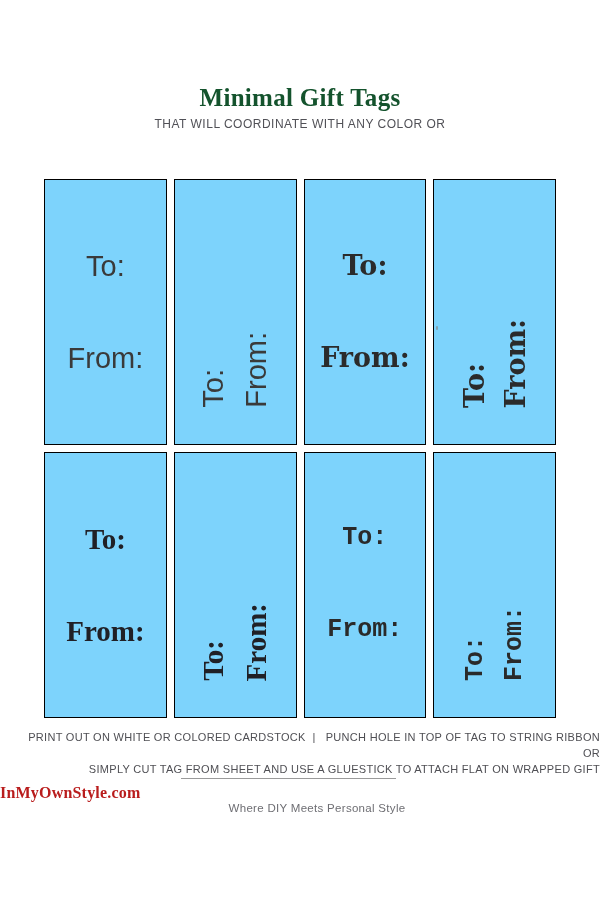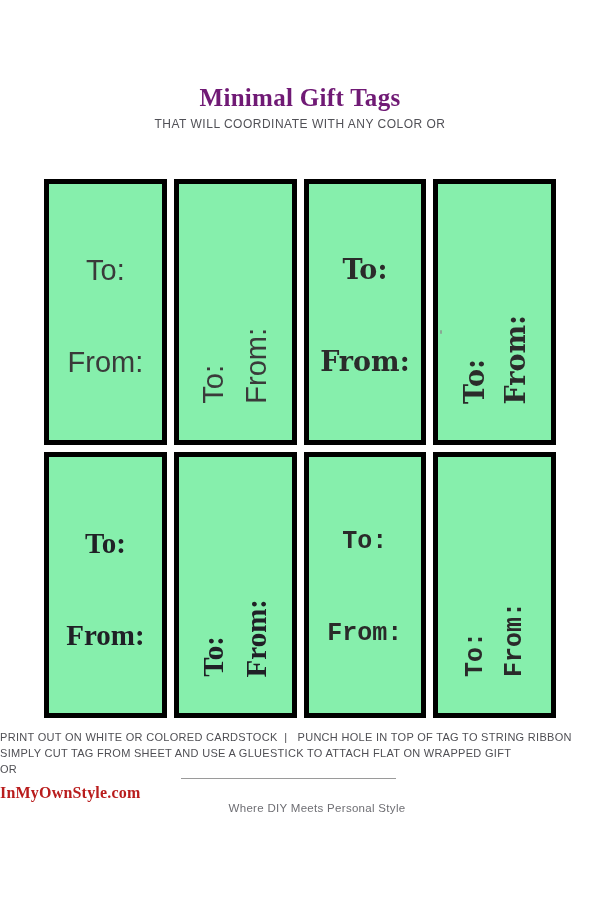--- a/index.html
+++ b/index.html
@@ -5,35 +5,35 @@
   html,body{margin:0;padding:0;}
   body{
     width:600px;height:900px;background:#ffffff;position:relative;
     font-family:"Liberation Sans",sans-serif;overflow:hidden;
   }
 
   
   .header{position:absolute;top:84px;left:0;right:0;text-align:center;}
   .title{
     font-family:"Liberation Serif",serif;font-weight:700;font-size:25px;
-    color:#701a75;letter-spacing:.3px;line-height:28px;margin:0;
+    color:#14532d;letter-spacing:.3px;line-height:28px;margin:0;
   }
   .subtitle{
     margin-top:5px;font-size:12px;line-height:14.5px;color:#515157;
     letter-spacing:.5px;font-weight:400;
   }
 
   
   .grid{
     position:absolute;left:44px;top:179px;width:512px;height:539px;
     display:grid;grid-template-columns:repeat(4,1fr);grid-template-rows:repeat(2,1fr);
     gap:7px;box-sizing:border-box;
   }
   .tag{
-    position:relative;background:#86efac;border:5px solid #000000;box-sizing:border-box;
+    position:relative;background:#7dd3fc;border:1px solid #000000;box-sizing:border-box;
   }
 
   
   .font-a{font-family:"Liberation Sans",sans-serif;font-weight:400;color:#3a3a3a;font-size:29px;}
   .font-b{font-family:"DejaVu Serif",serif;font-weight:600;color:#2b2b2b;font-size:27px;}
   .font-c{font-family:"Liberation Serif",serif;font-weight:700;color:#202026;font-size:29px;}
   .font-d{font-family:"Liberation Mono",monospace;font-weight:700;color:#2a2a2a;font-size:25px;}
 
   
   .to-h,.from-h{position:absolute;left:0;right:0;text-align:center;line-height:1;}
@@ -50,21 +50,21 @@
   }
 
   
   .stray{
     position:absolute;left:2px;top:146px;width:2px;height:4px;
     background:#8a8a8a;border-radius:1px;opacity:.7;
   }
 
   
   .instructions{
-    position:absolute;top:729px;left:0;right:0;text-align:left;
+    position:absolute;top:729px;left:0;right:0;text-align:right;
     font-size:11px;line-height:16px;color:#4f4f54;letter-spacing:.3px;
   }
   .rule{
     position:absolute;top:778px;left:181px;width:215px;height:0;
     border-top:1px solid #9a9a9a;
   }
   .brand{
     position:absolute;top:784px;left:0;right:0;text-align:left;
     font-family:"Liberation Serif",serif;font-weight:700;font-size:16px;
     color:#b91c1c;line-height:18px;letter-spacing:.2px;
@@ -132,20 +132,20 @@
     <div class="vpair">
       <span>To:</span>
       <span>From:</span>
     </div>
   </div>
 
 </div>
 
 <div class="instructions">
   <div>PRINT OUT ON WHITE OR COLORED CARDSTOCK&nbsp;&nbsp;|&nbsp;&nbsp;&nbsp;PUNCH HOLE IN TOP OF TAG TO STRING RIBBON</div>
+  <div>OR</div>
   <div>SIMPLY CUT TAG FROM SHEET AND USE A GLUESTICK TO ATTACH FLAT ON WRAPPED GIFT</div>
-  <div>OR</div>
 </div>
 
 <div class="rule"></div>
 
 <div class="brand">InMyOwnStyle.com</div>
 <div class="tagline">Where DIY Meets Personal Style</div>
 
 </body></html>

